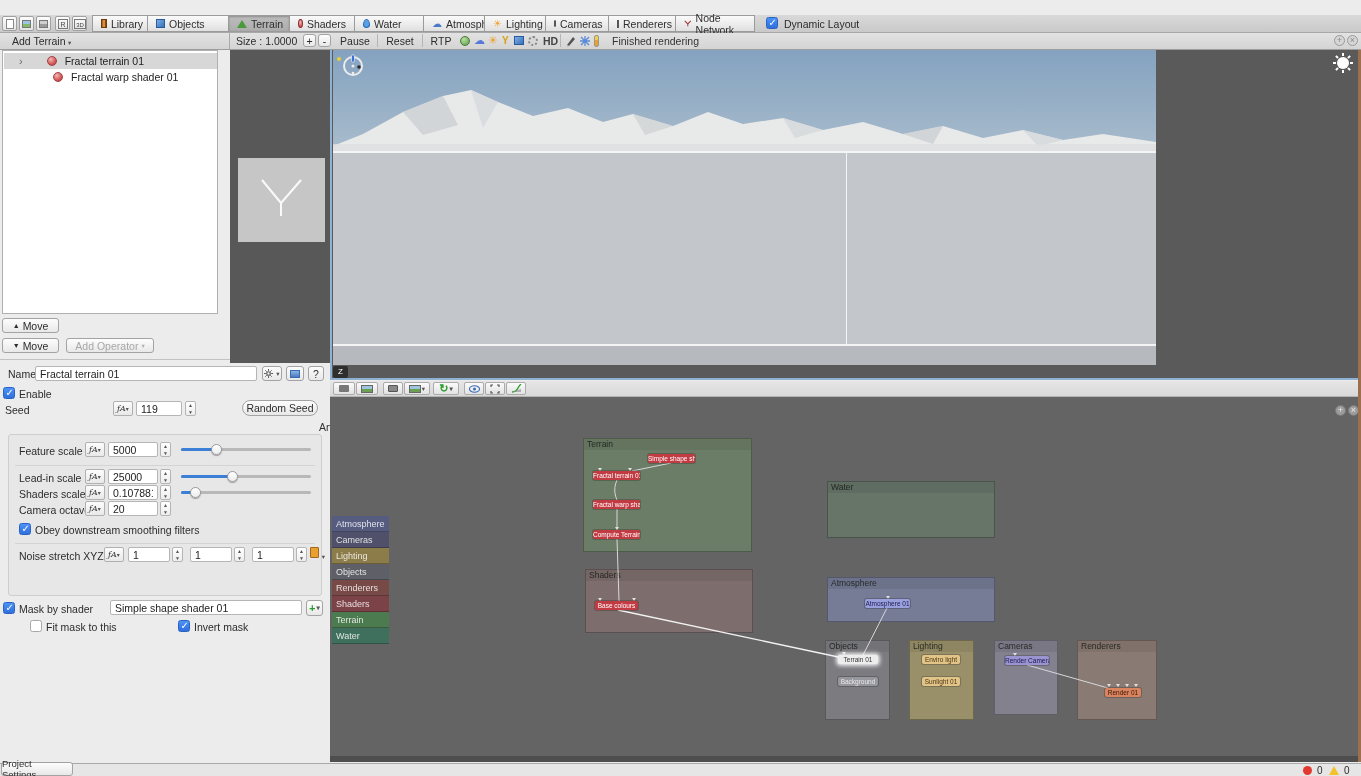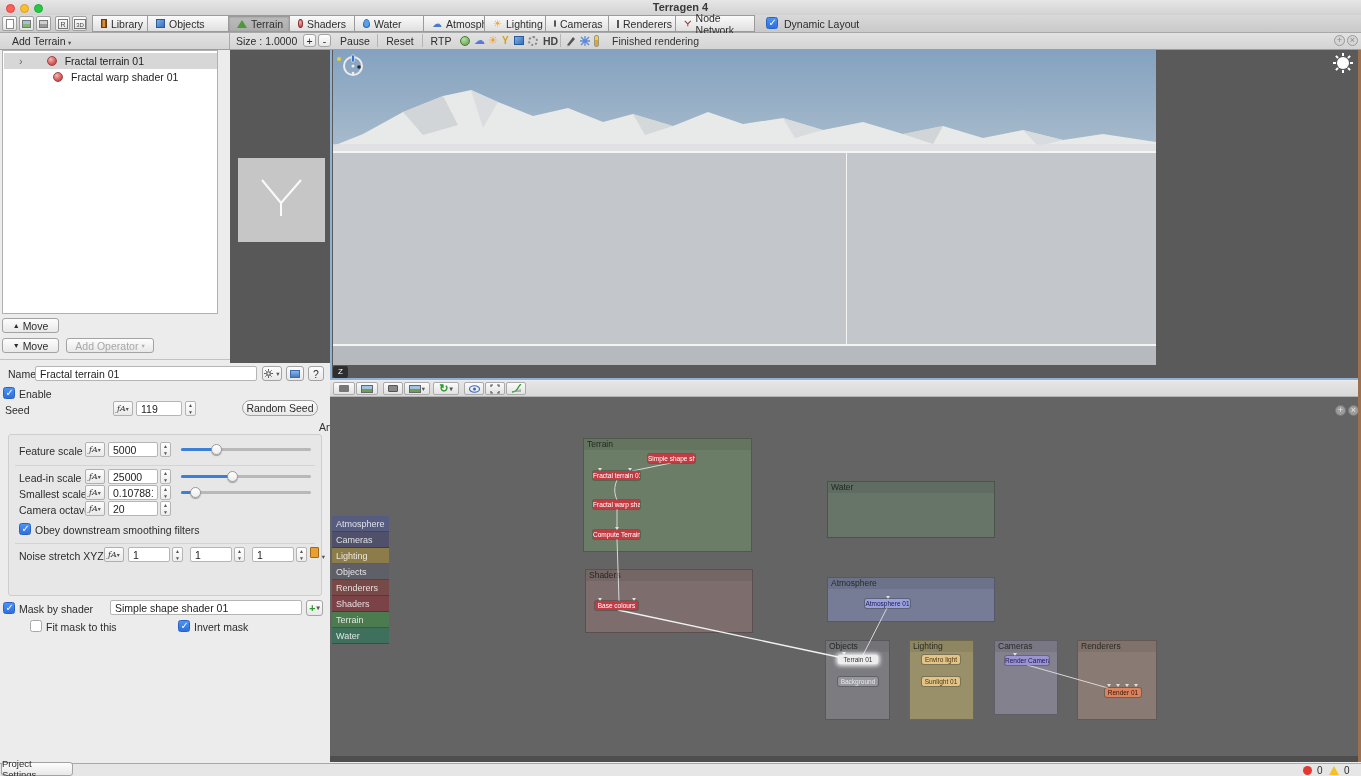--- a/index.html
+++ b/index.html
@@ -109,26 +109,20 @@
 
 
 .mini { display:inline-block; }
 .caret { font-size:6.5px; color:#555; }
 </style>
 </head>
 <body>
 
 <div id="app">
 
-  <div class="titlebar">
-    <div class="tl" style="left:6px;background:#ff5f57;border:1px solid #e0443e;"></div>
-    <div class="tl" style="left:20px;background:#febc2e;border:1px solid #d89e24;"></div>
-    <div class="tl" style="left:34px;background:#28c840;border:1px solid #1faa33;"></div>
-    <div class="win-title">Terragen 4</div>
-  </div>
 
   <div class="toolbar1">
     <div class="tbicon" style="left:2px;">
       <div style="position:absolute;left:3px;top:2px;width:8px;height:10px;background:#fff;border:1px solid #888;"></div>
     </div>
     <div class="tbicon" style="left:19px;">
       <div style="position:absolute;left:2px;top:3px;width:9px;height:8px;background:linear-gradient(#9cc4e4 50%,#86b86a 50%);border:1px solid #777;"></div>
     </div>
     <div class="tbicon" style="left:36px;">
       <div style="position:absolute;left:2px;top:3px;width:9px;height:8px;background:linear-gradient(#cfcfcf 50%,#9a9a9a 50%);border:1px solid #777;"></div>
@@ -289,21 +283,21 @@
 
     <span class="lbl" style="left:10px;top:37px;">Lead-in scale</span>
     <div class="fxbtn" style="left:76px;top:34px;"><span class="fx">ƒA</span><span class="crt">▾</span></div>
     <input class="field" style="left: 99px; top: 34px; width: 50px;" value="25000">
     <div class="stepper" style="left:151px;top:34px;"></div>
     <div class="slider-track" style="left:172px;top:40px;width:130px;">
       <div class="slider-fill" style="width: 39%;"></div>
       <div class="slider-handle" style="left: 39%;"></div>
     </div>
 
-    <span class="lbl" style="left:10px;top:53px;">Smallest scale</span>
+    <span class="lbl" style="left:10px;top:53px;">Shaders scale</span>
     <div class="fxbtn" style="left:76px;top:50px;"><span class="fx">ƒA</span><span class="crt">▾</span></div>
     <input class="field" style="left: 99px; top: 50px; width: 50px;" value="0.107881">
     <div class="stepper" style="left:151px;top:50px;"></div>
     <div class="slider-track" style="left:172px;top:56px;width:130px;">
       <div class="slider-fill" style="width: 11%;"></div>
       <div class="slider-handle" style="left: 11%;"></div>
     </div>
 
     <span class="lbl" style="left:10px;top:69px;">Camera octaves</span>
     <div class="fxbtn" style="left:76px;top:66px;"><span class="fx">ƒA</span><span class="crt">▾</span></div>

